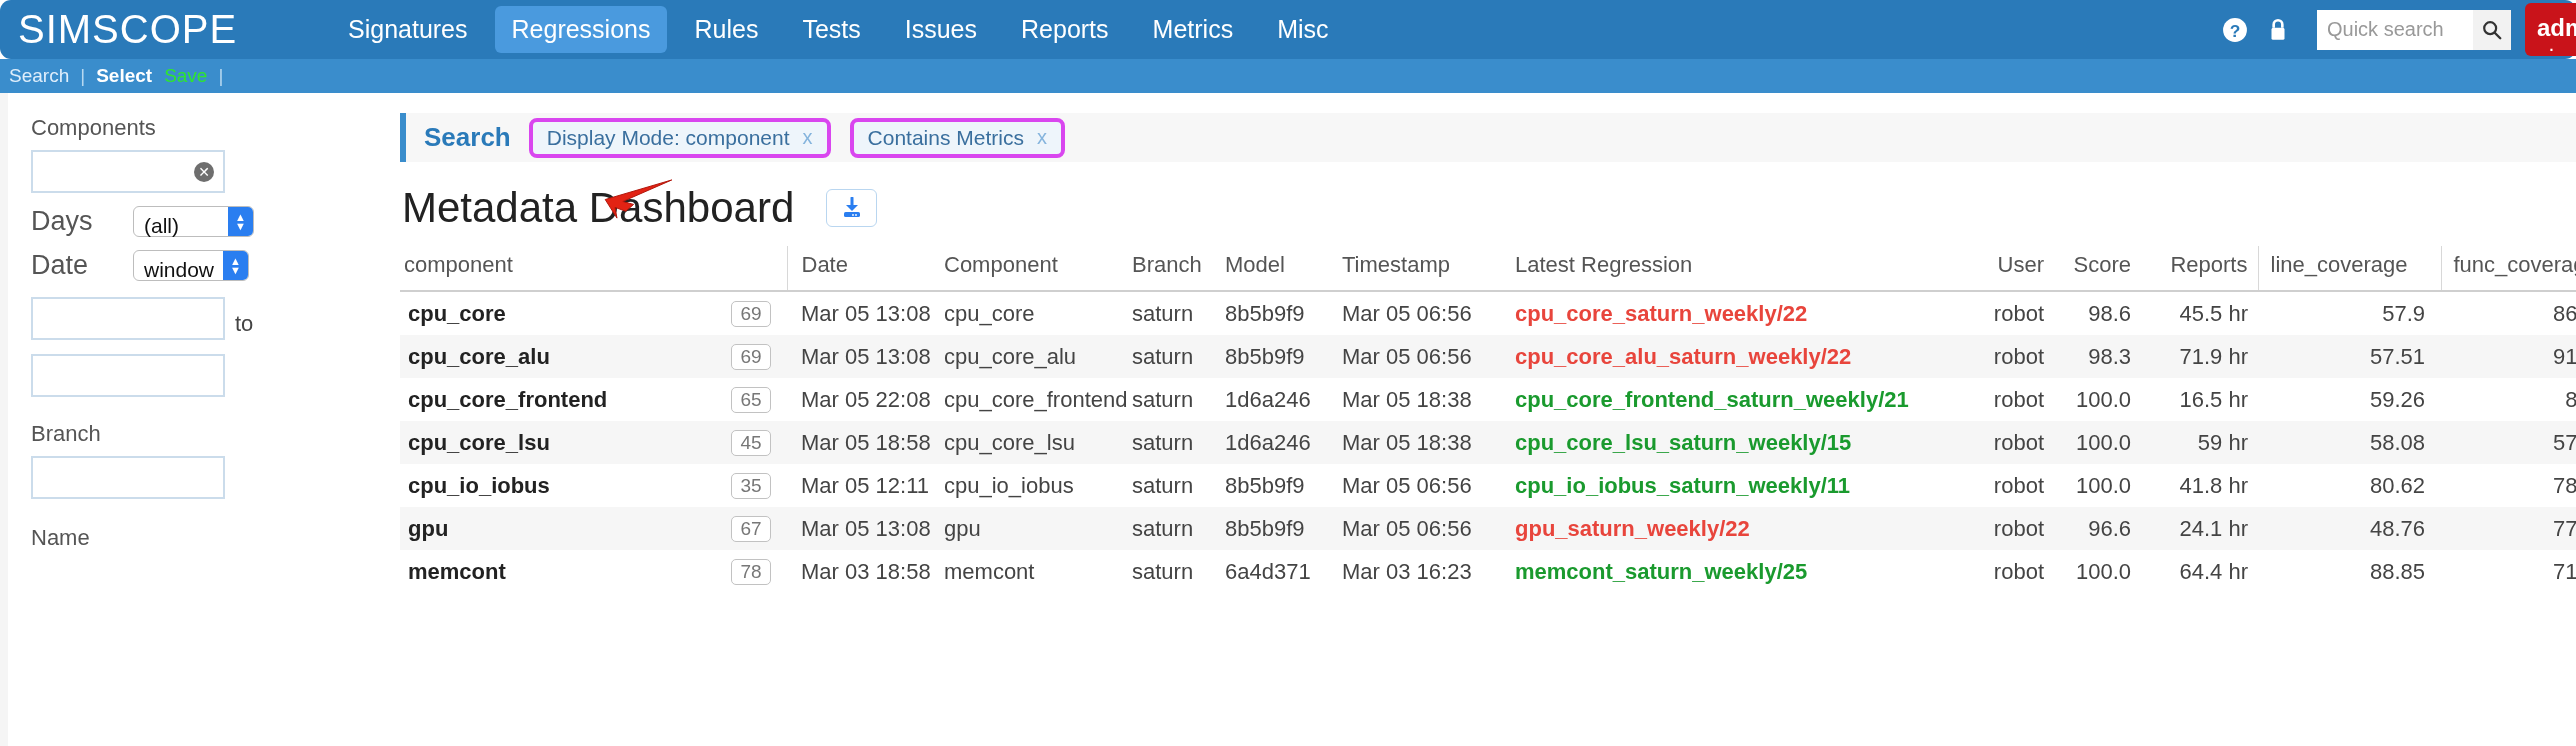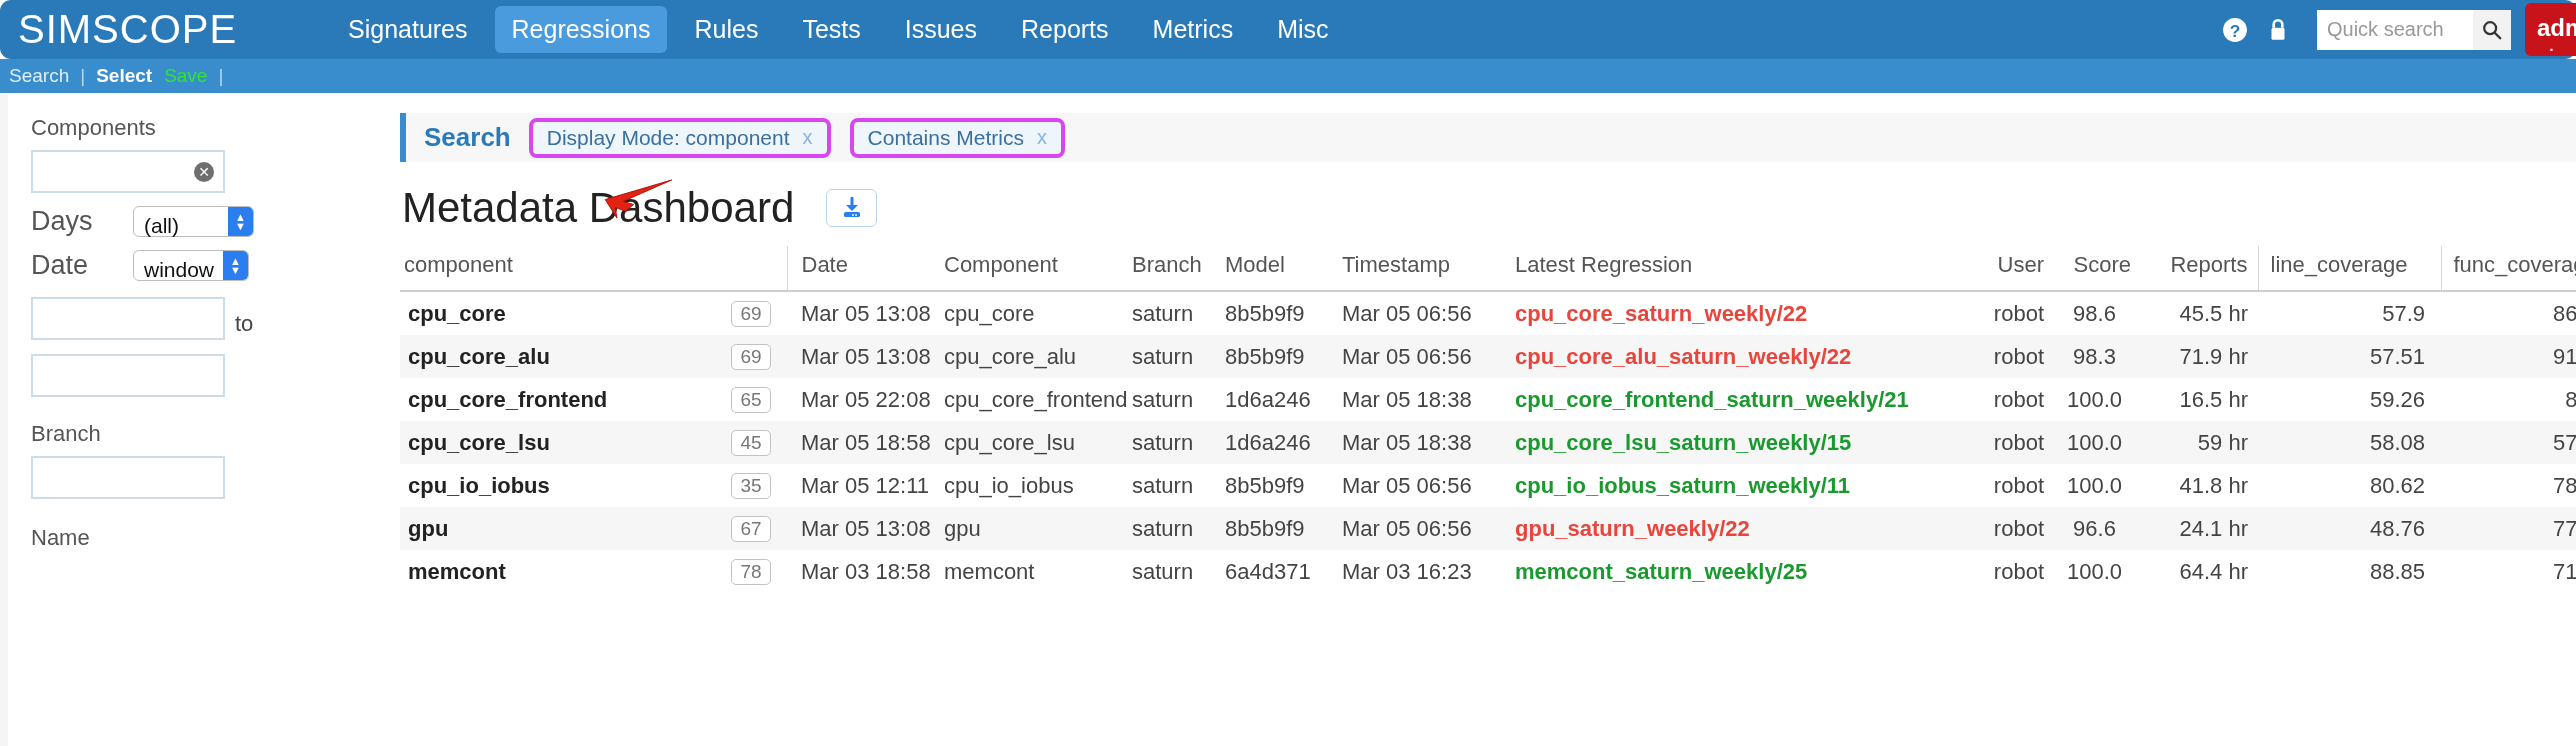--- a/index.html
+++ b/index.html
@@ -259,21 +259,21 @@
              border-right: 1px solid #d8d8d8; }
   th.c-badge { border-right: 1px solid #d8d8d8; }
   .c-date { width: 153px; padding-left: 14px !important; }
   th.c-date { padding-left: 14px !important; }
   .c-component { width: 188px; }
   .c-branch { width: 93px; }
   .c-model { width: 117px; }
   .c-ts { width: 173px; }
   .c-latest { width: 454px; }
   .c-user { width: 89px; text-align: right !important; }
-  .c-score { width: 87px; text-align: center; }
+  .c-score { width: 87px; text-align: right; }
   .c-dur { width: 117px; text-align: right !important; }
   .c-line { width: 183px; text-align: right !important;
             border-left: 1px solid #d8d8d8; padding-right: 16px !important; }
   .c-func { width: 183px; text-align: right !important;
             border-left: 1px solid #d8d8d8; padding-right: 16px !important; }
   th.c-line, th.c-func { text-align: left !important; padding-left: 12px !important; }
 
   .comp-name { font-weight: bold; color: #222; padding-left: 4px; }
   .badge {
     display: inline-block;

